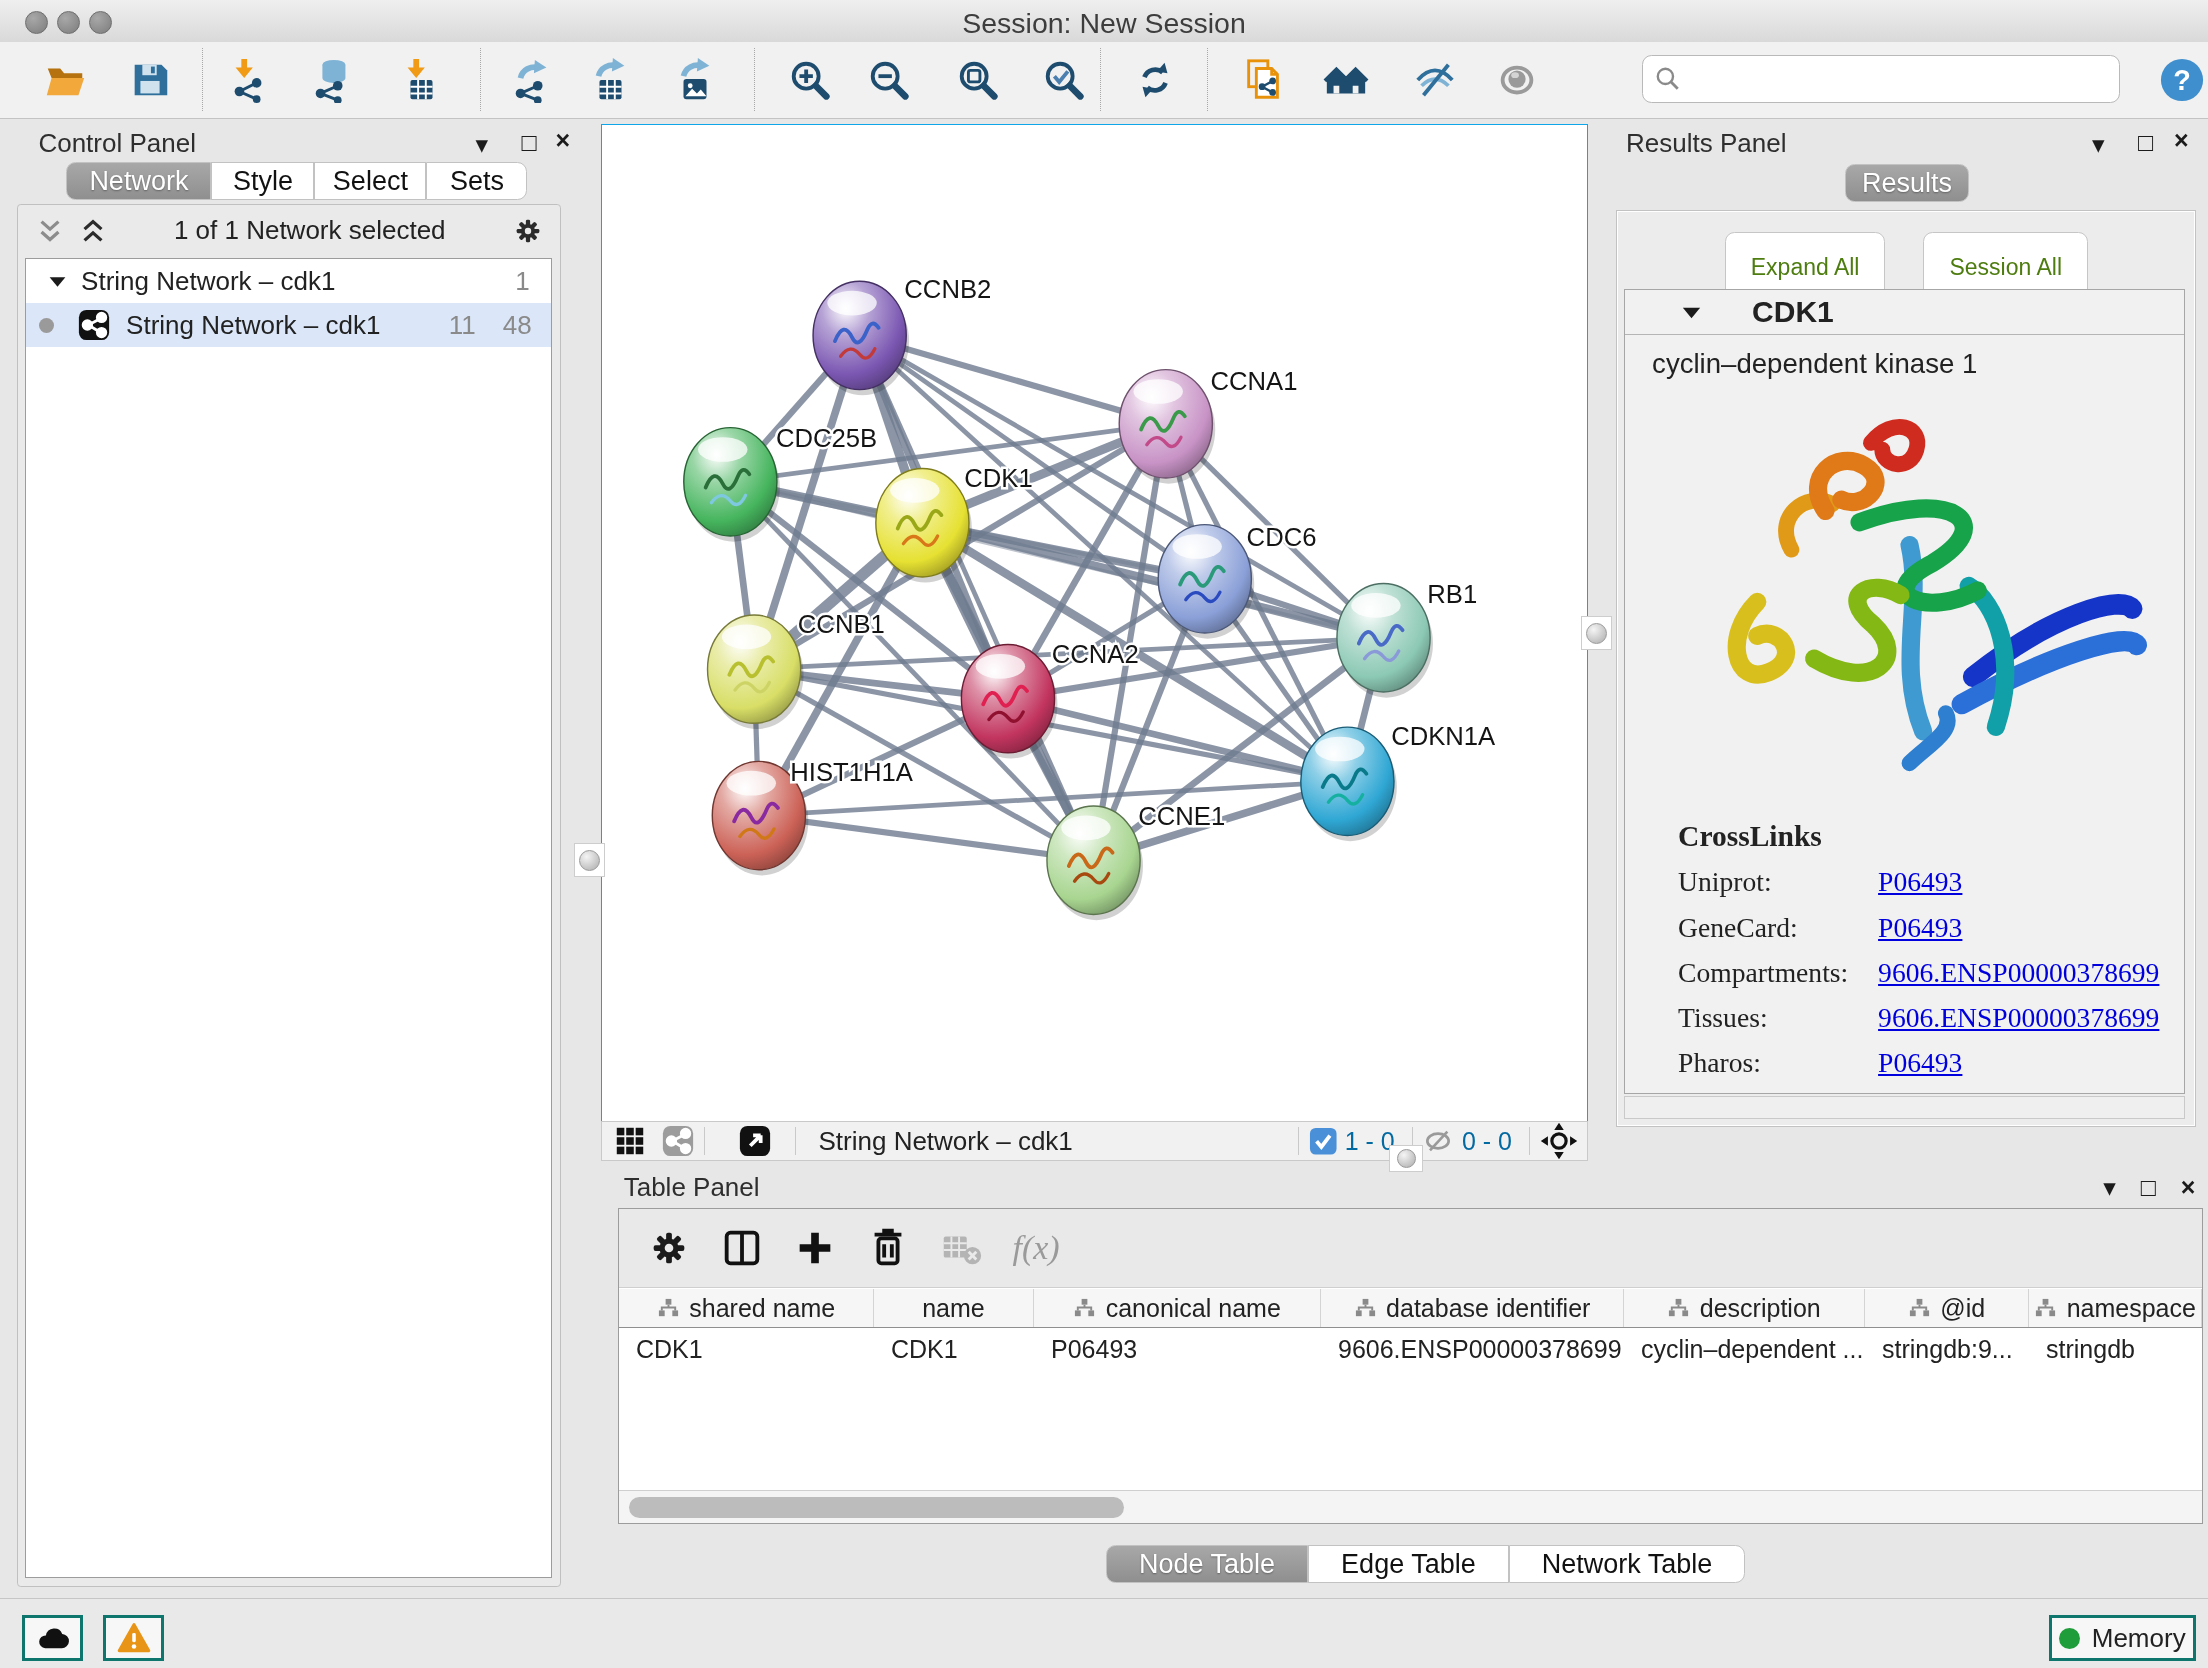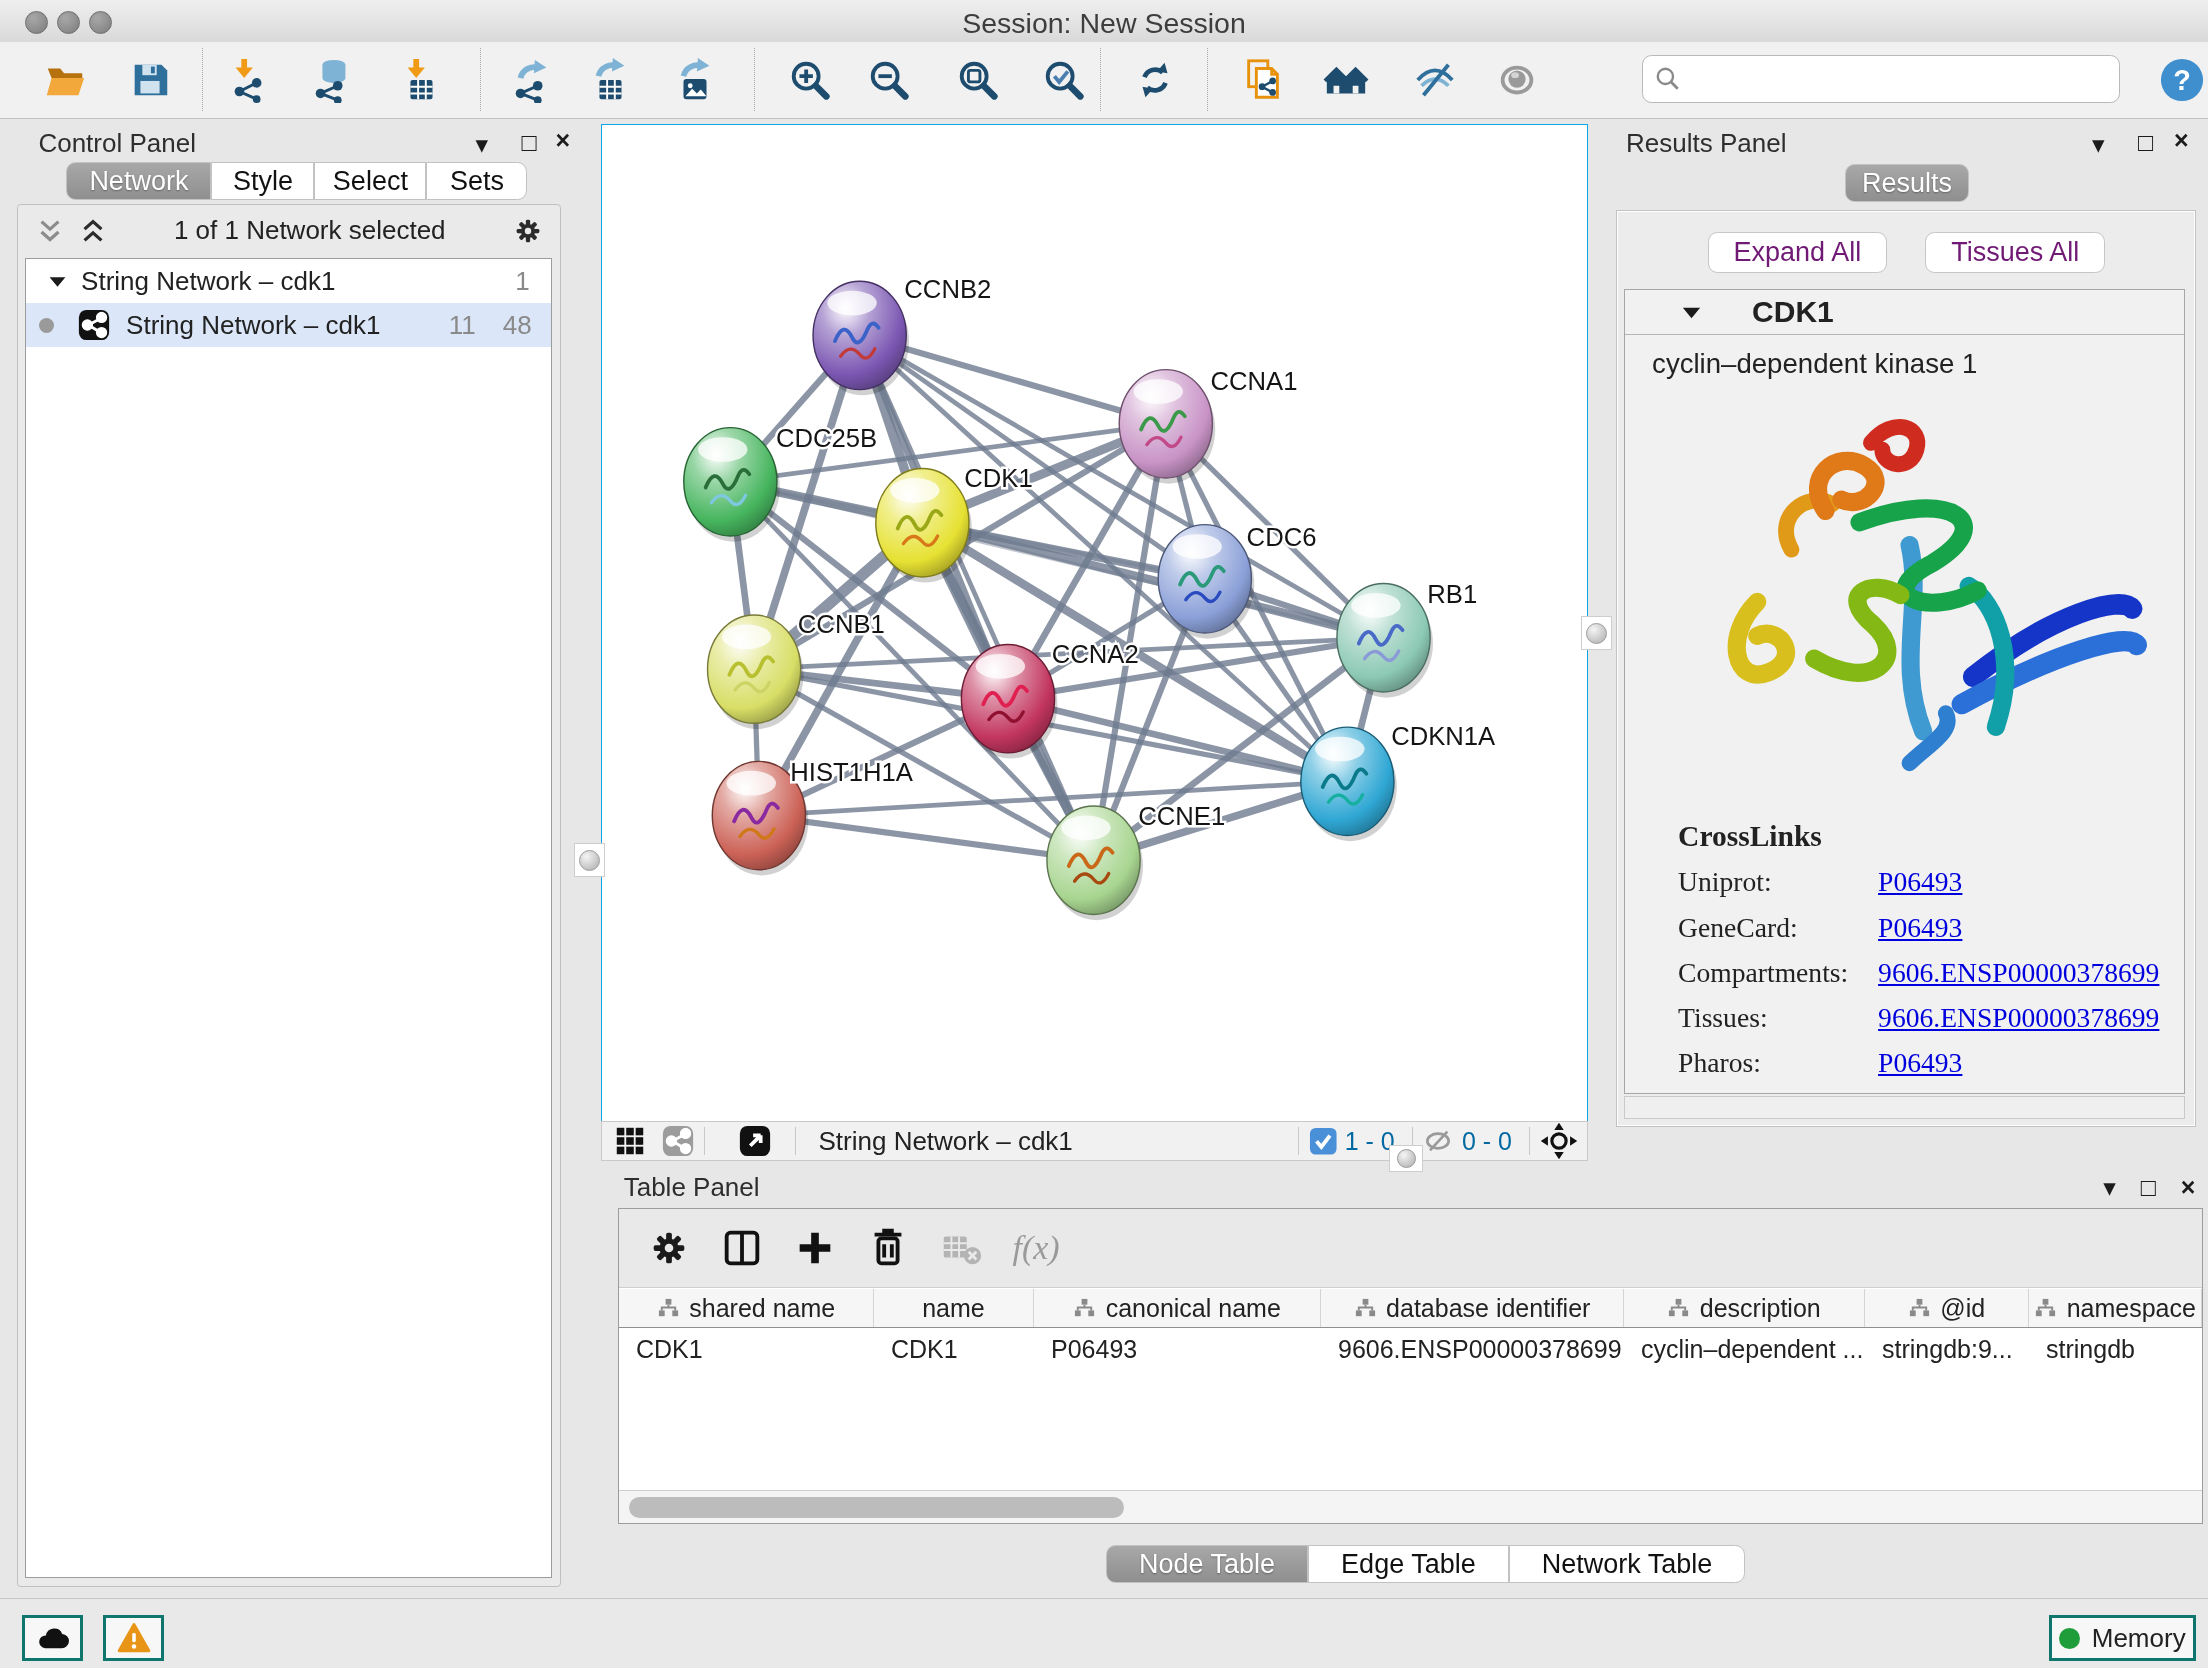--- a/index.html
+++ b/index.html
@@ -48,22 +48,22 @@
   .nbnum{font-size:25px;color:#0369a1;margin:0 7.6px;}
   
   .knob{position:absolute;width:28.5px;height:32px;background:#fff;border:1px solid #cdcdcd;
     display:flex;align-items:center;justify-content:center;cursor:col-resize;}
   .knob i{width:19px;height:19px;border-radius:50%;border:1px solid #9a9a9a;
     background:radial-gradient(circle at 35% 30%,#f5f5f5,#ababab);}
   
   #results-panel{left:1605px;top:124px;width:603px;height:1010px;}
   #rp-outer{position:absolute;left:11.4px;top:86px;width:578px;height:915px;
     background:#ececec;border:1.9px solid #c2c2c2;box-shadow:inset 0 0 0 1px #fff;}
-  .btn{background:#fff;border:1px solid #c6c6c6;border-radius:9.5px;font-size:27px;
-    padding:4px 25px;cursor:pointer;color:#701a75;}
+  .btn{background:#fff;border:1px solid #c6c6c6;border-radius:9.5px;font-size:23px;
+    padding:21px 25px;cursor:pointer;color:#4d7c0f;}
   #rp-inner{position:absolute;left:6.7px;top:78px;width:559px;height:803px;
     border:1.9px solid #a6a6a6;background:#f1f1f1;}
   #rp-gene-row{height:44px;border-bottom:1.9px solid #b5b5b5;display:flex;align-items:center;}
   #rp-gene{font-size:30px;font-weight:bold;margin-left:49px;}
   #rp-desc{font-size:27.6px;margin:13.3px 0 0 27px;}
   #crosslinks{margin:25px 0 18px 53px;font-family:"Liberation Serif",serif;}
   #crosslinks .clt{font-size:29.5px;font-weight:bold;margin-bottom:7.6px;}
   .clrow{display:flex;font-size:27.6px;margin-top:13.3px;}
   .clrow .l{width:200px;}
   .clrow a{color:#0000de;text-decoration:underline;cursor:pointer;}
@@ -573,21 +573,21 @@
 
 <div id="results-panel" class="abs">
   <div style="position:absolute;left:21px;top:3.8px" class="ptitle">Results Panel</div>
   <span class="pctl" style="position:absolute;left:487px;top:7.6px">▾</span>
   <span class="pctl" style="position:absolute;left:533px;top:5.7px">□</span>
   <span class="pctl" style="position:absolute;left:569px;top:3.8px;font-weight:bold">×</span>
   <div class="tab sel" style="position:absolute;left:240px;top:40px;width:122px;border-radius:9.5px">Results</div>
   <div id="rp-outer">
     <div style="position:absolute;left:0;top:21px;width:100%;display:flex;justify-content:center;gap:38px">
       <button class="btn">Expand All</button>
-      <button class="btn">Tissues All</button>
+      <button class="btn">Session All</button>
     </div>
     <div id="rp-inner">
       <div id="rp-gene-row">
         <svg width="23" height="23" viewBox="0 0 24 24" style="margin-left:55px">
           <path d="M3 7h18l-9 11z" fill="#1b1b1b"></path>
         </svg>
         <span id="rp-gene">CDK1</span>
       </div>
       <div id="rp-desc">cyclin–dependent kinase 1</div>
       <svg width="514" height="409" viewBox="0 0 220 180" style="display:block;margin:5.7px auto 0">

